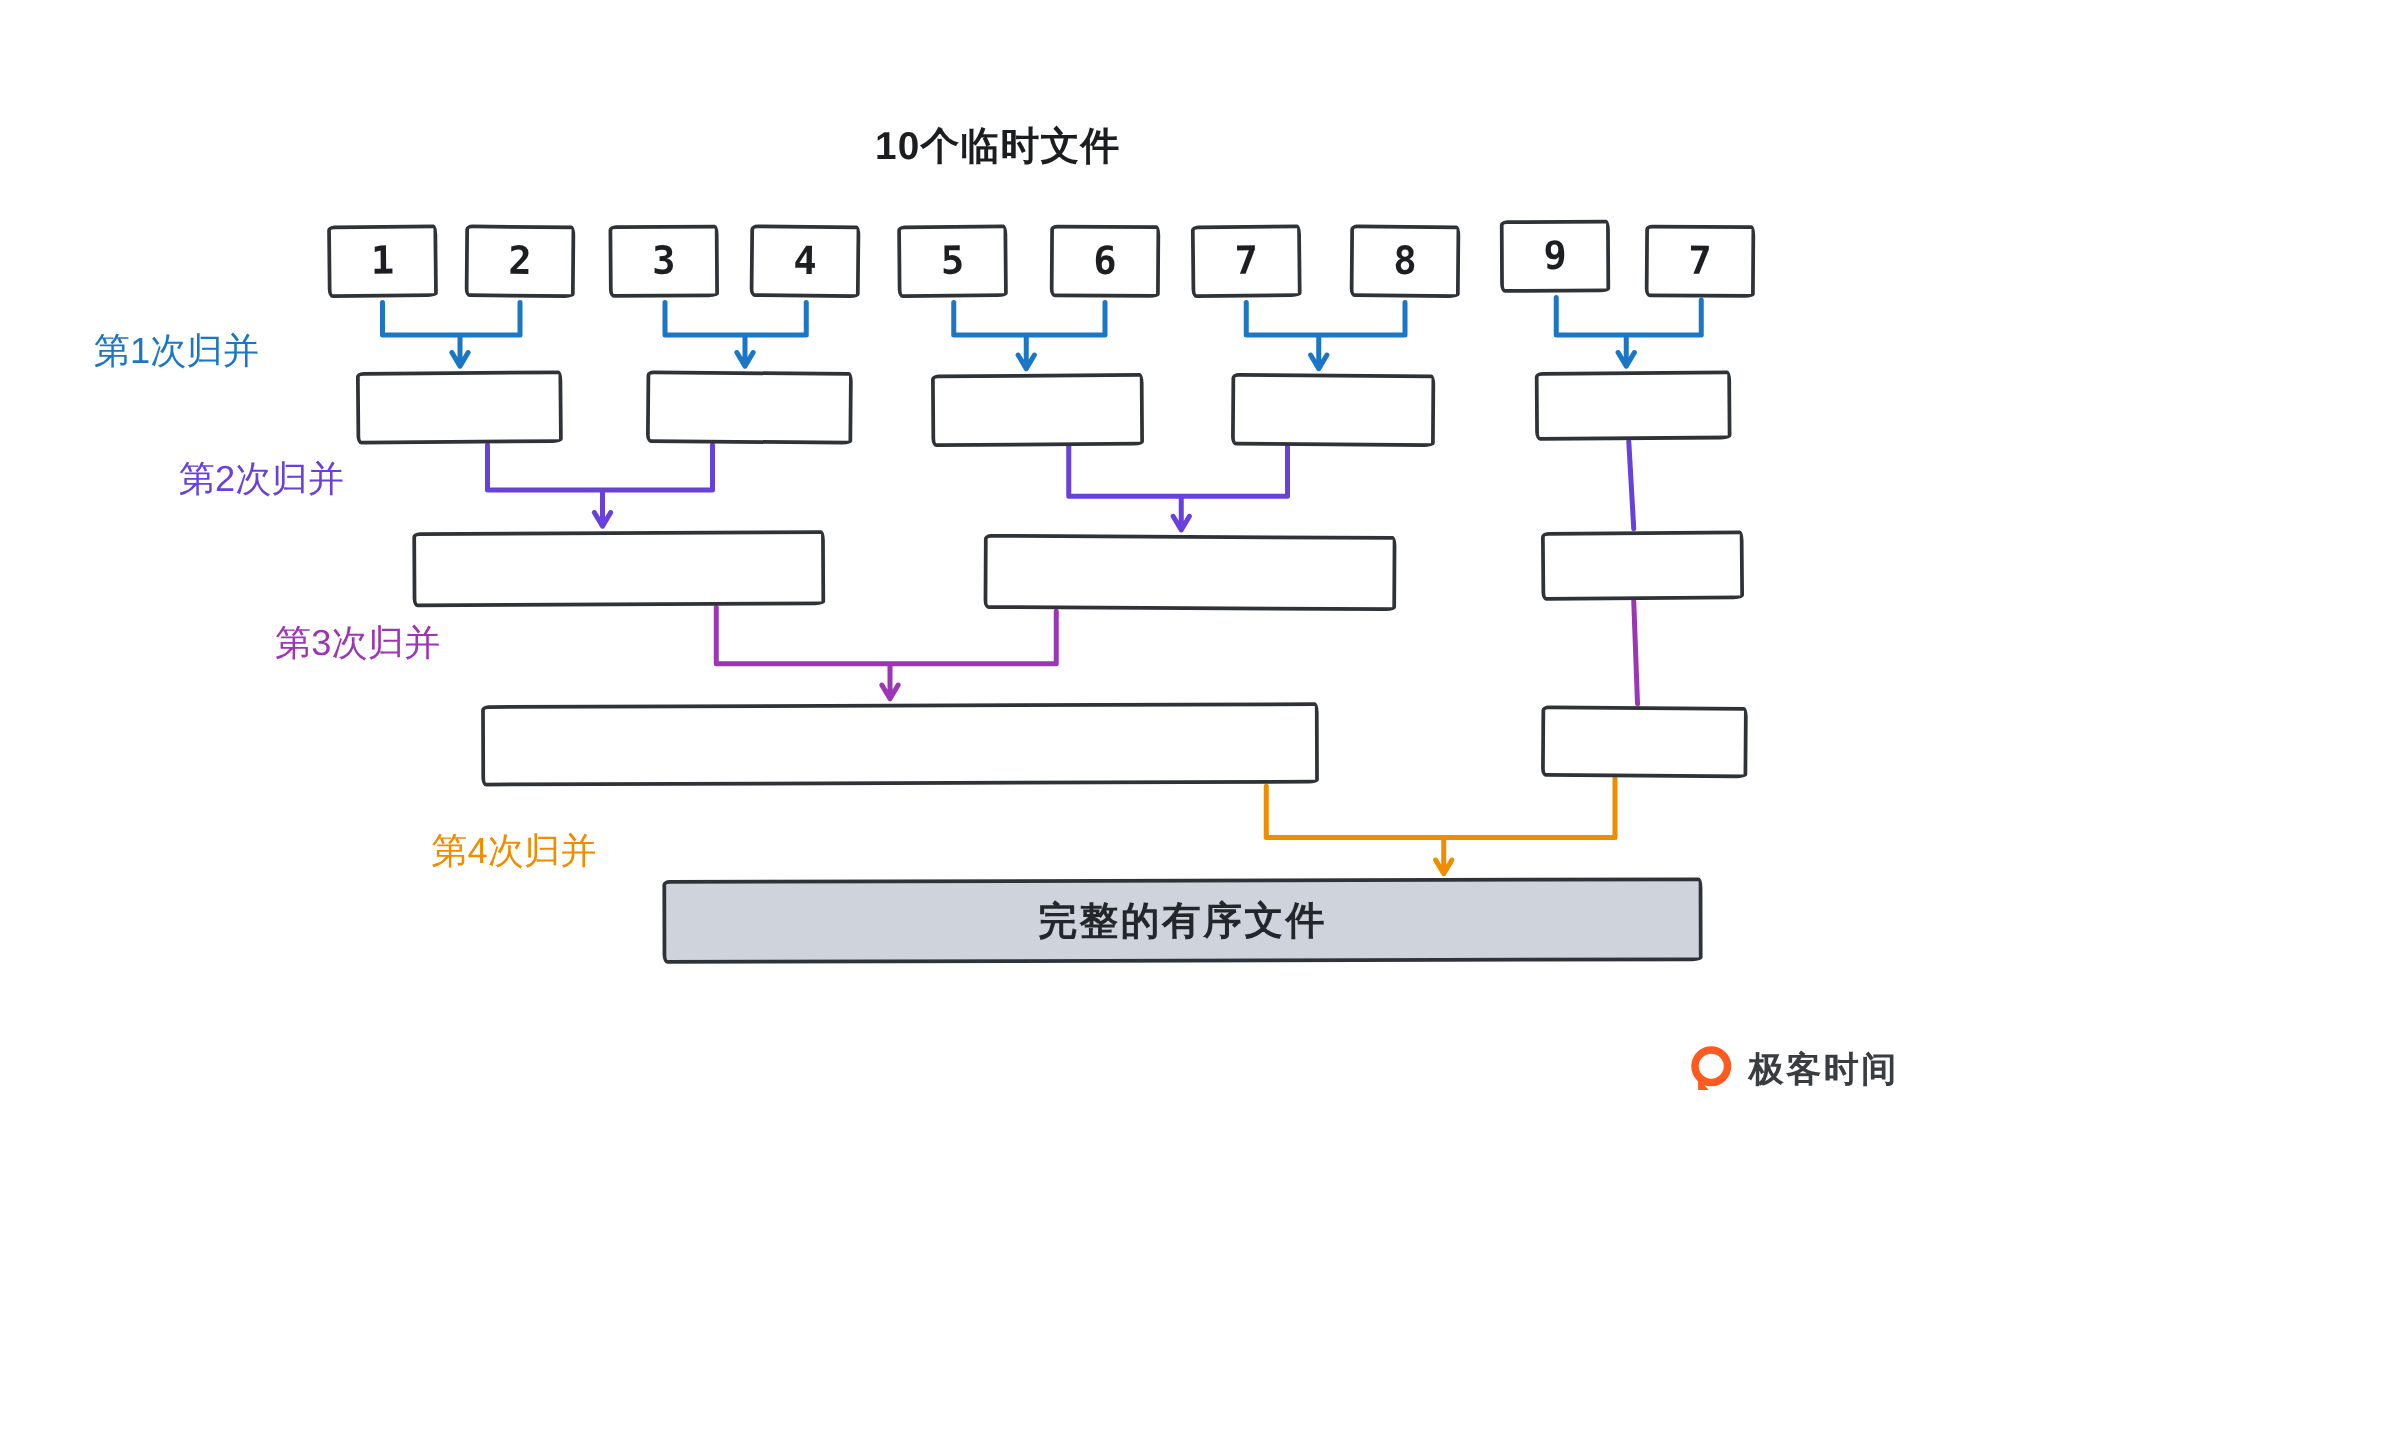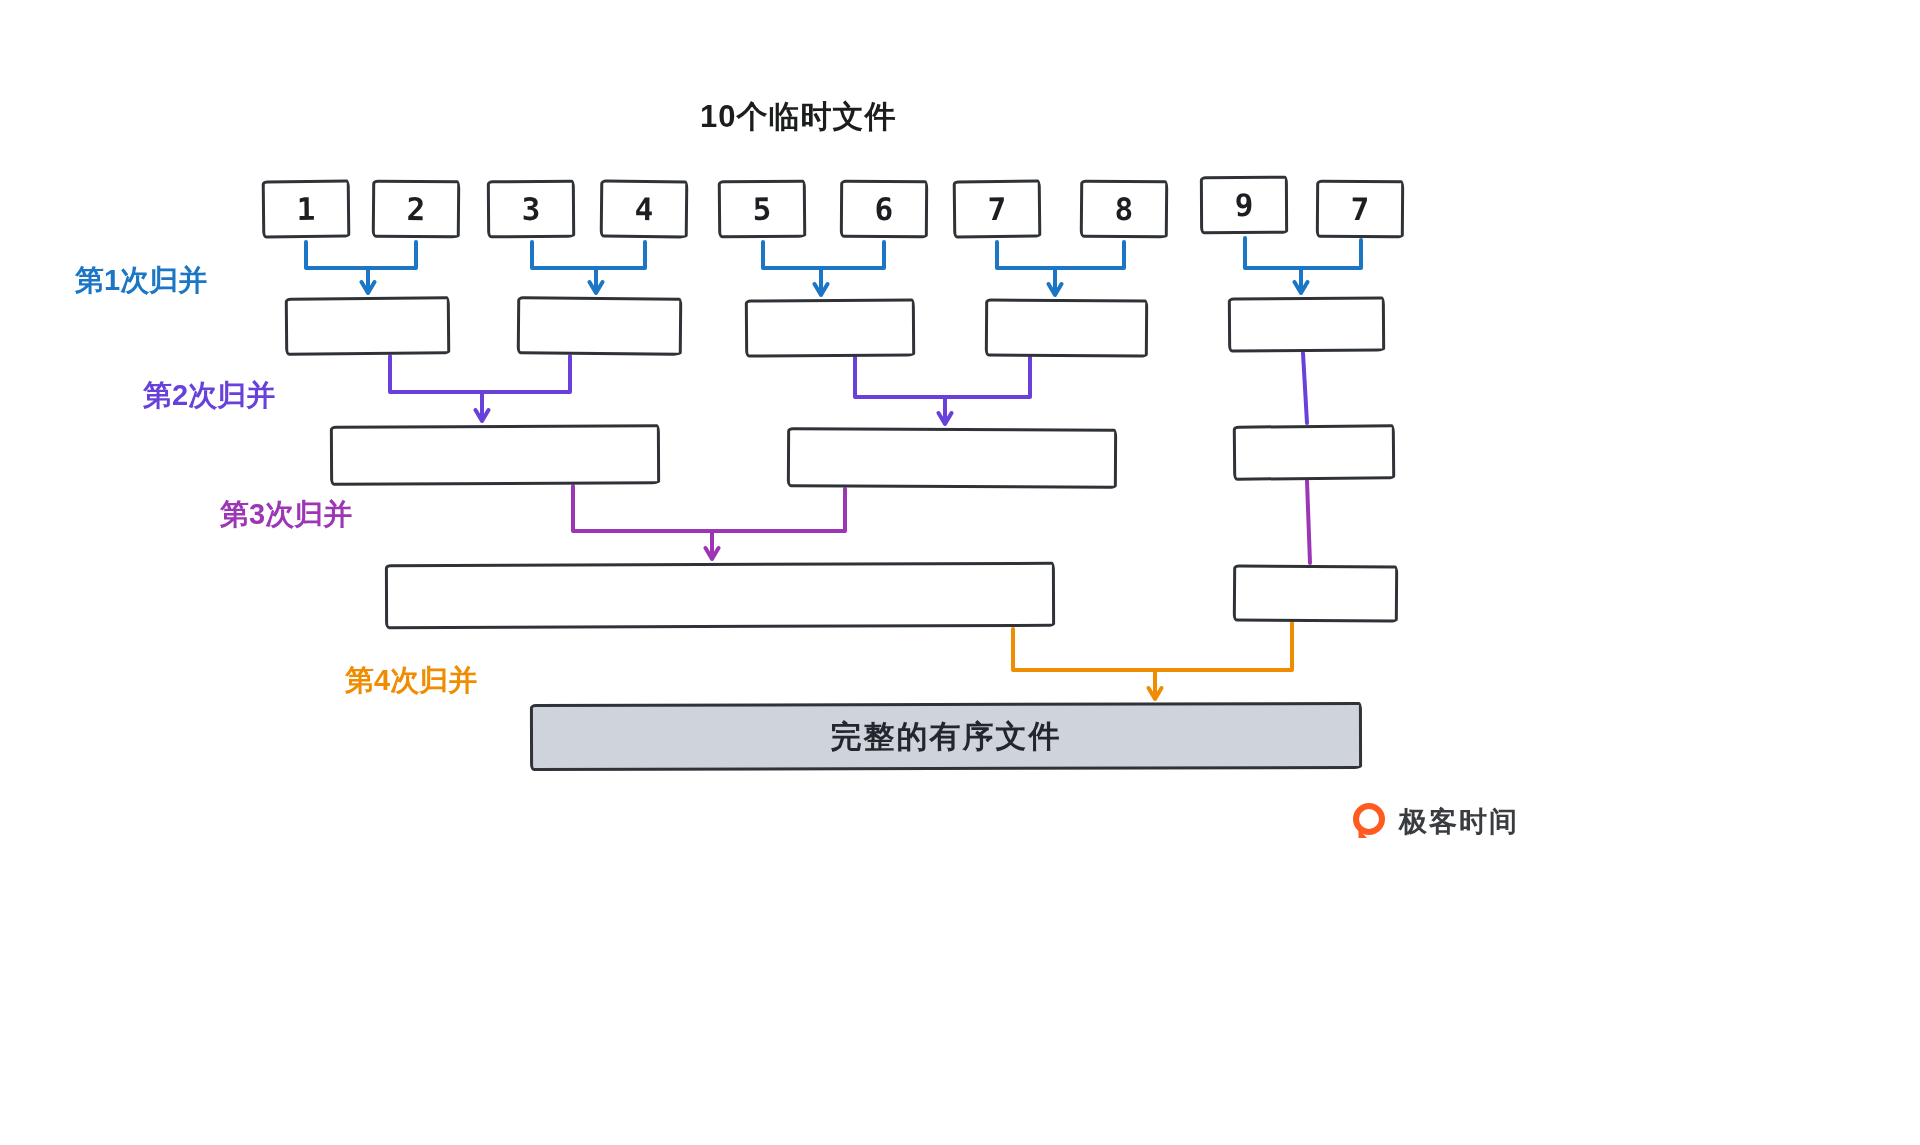--- a/index.html
+++ b/index.html
@@ -15,34 +15,34 @@
   }
   .file-box{
     width:88px;height:58px;font-size:31px;font-weight:bold;
     font-family:"DejaVu Sans Mono",monospace;color:#1c1e21;
   }
   .final-box{
     background:var(--final-fill);
     font-size:31px;font-weight:bold;color:#23262a;letter-spacing:2px;
   }
   .round-label{
-    position:absolute;font-size:29px;font-weight:bold;white-space:nowrap;
+    position:absolute;font-size:29px;font-weight:normal;white-space:nowrap;
   }
   .diagram-title{
     position:absolute;left:700px;top:96px;font-size:31px;font-weight:bold;
     color:#1b1d1f;letter-spacing:1px;
   }
   svg.wires{position:absolute;left:0;top:0;pointer-events:none;}
   .wire{fill:none;stroke-width:4;stroke-linecap:round;stroke-linejoin:round;}
   .c-r1{stroke:var(--round1);}
   .c-r2{stroke:var(--round2);}
   .c-r3{stroke:var(--round3);}
   .c-r4{stroke:var(--round4);}
   .logo{
-    position:absolute;left:1348px;top:800px;display:flex;align-items:center;gap:9px;text-align:center;
+    position:absolute;left:1348px;top:834px;display:flex;align-items:center;gap:9px;text-align:center;
   }
   .logo-text{font-size:28px;font-weight:bold;color:#3a3d40;letter-spacing:2px;}
 </style>
 </head>
 <body>
 
 <div class="canvas">
 
   <div class="diagram-title">10个临时文件</div>
 
@@ -84,21 +84,21 @@
   <div class="box" style="left:330px;top:425px;width:330px;height:60px;transform:rotate(-0.3deg)"></div>
   <div class="box" style="left:787px;top:428px;width:330px;height:60px;transform:rotate(0.3deg)"></div>
   <div class="box" style="left:1233px;top:425px;width:162px;height:55px;transform:rotate(-0.5deg)"></div>
 
   <div class="box" style="left:385px;top:563px;width:670px;height:65px;transform:rotate(-0.2deg)"></div>
   <div class="box" style="left:1233px;top:565px;width:165px;height:57px;transform:rotate(0.4deg)"></div>
 
   <div class="box final-box" style="left:530px;top:703px;width:832px;height:67px;transform:rotate(-0.15deg)">完整的有序文件</div>
 
   <div class="round-label" style="left:75px;top:261px;color:var(--round1)">第1次归并</div>
-  <div class="round-label" style="left:143px;top:376px;color:var(--round2)">第2次归并</div>
+  <div class="round-label" style="left:143px;top:364px;color:var(--round2)">第2次归并</div>
   <div class="round-label" style="left:220px;top:495px;color:var(--round3)">第3次归并</div>
   <div class="round-label" style="left:345px;top:661px;color:var(--round4)">第4次归并</div>
 
   <div class="logo">
     <svg width="42" height="44" viewBox="0 0 42 44">
       <circle cx="21" cy="19" r="13" fill="none" stroke="var(--logo)" stroke-width="6"></circle>
       <path d="M10.5 29 L19 38 L10.5 38 Z" fill="var(--logo)"></path>
     </svg>
     <span class="logo-text">极客时间</span>
   </div>

